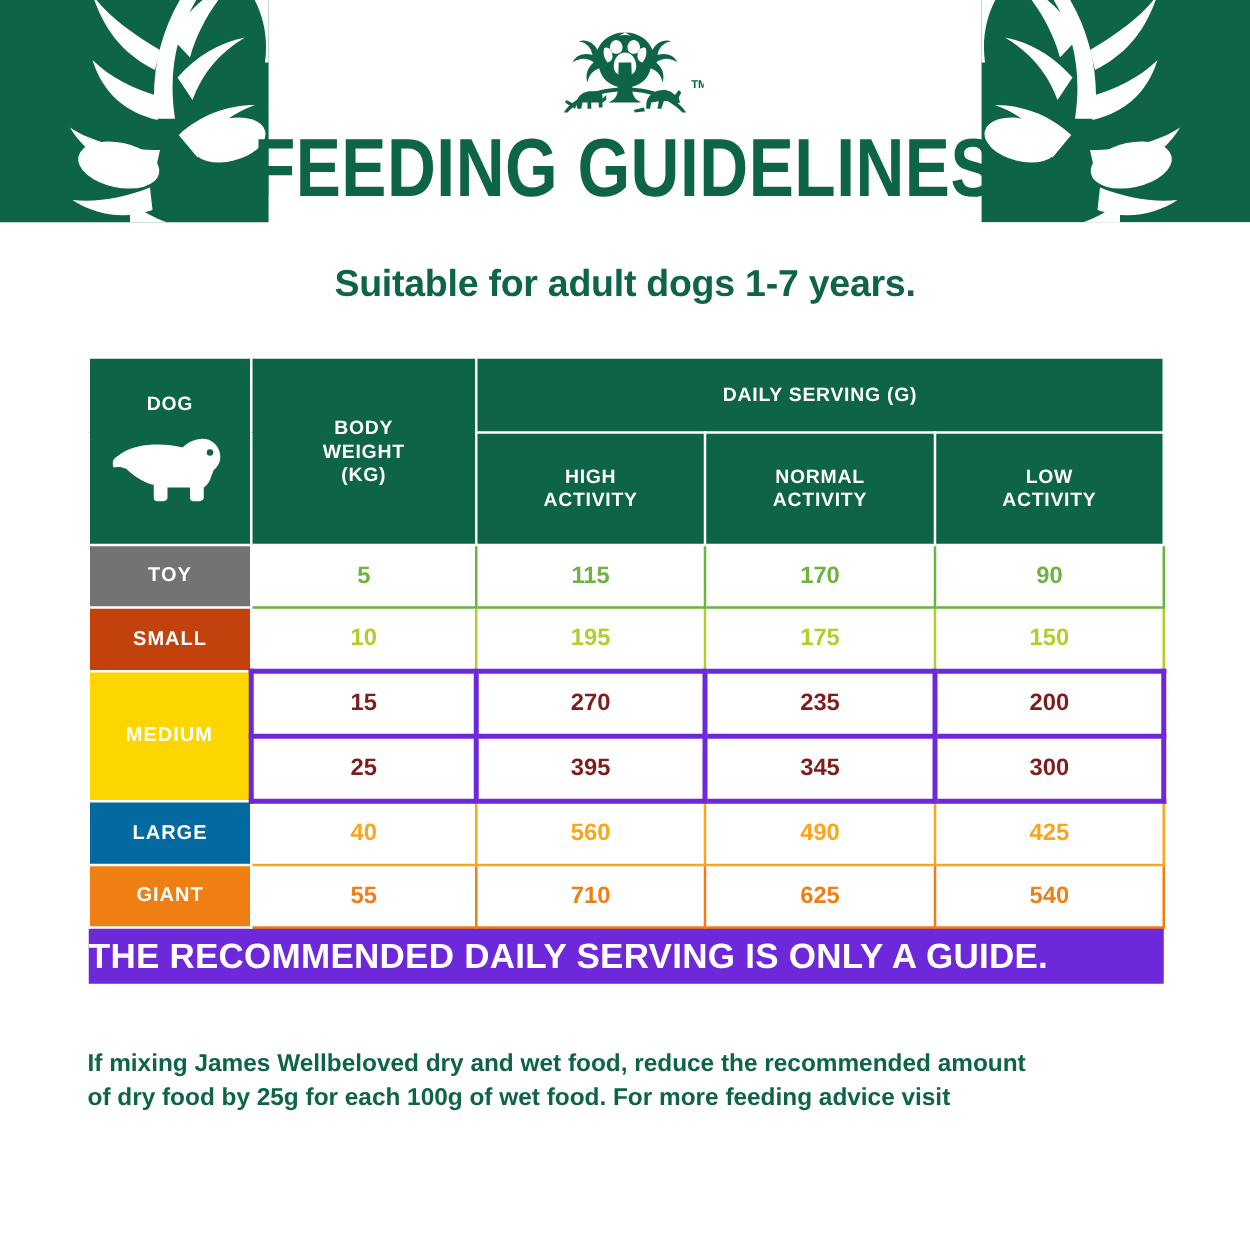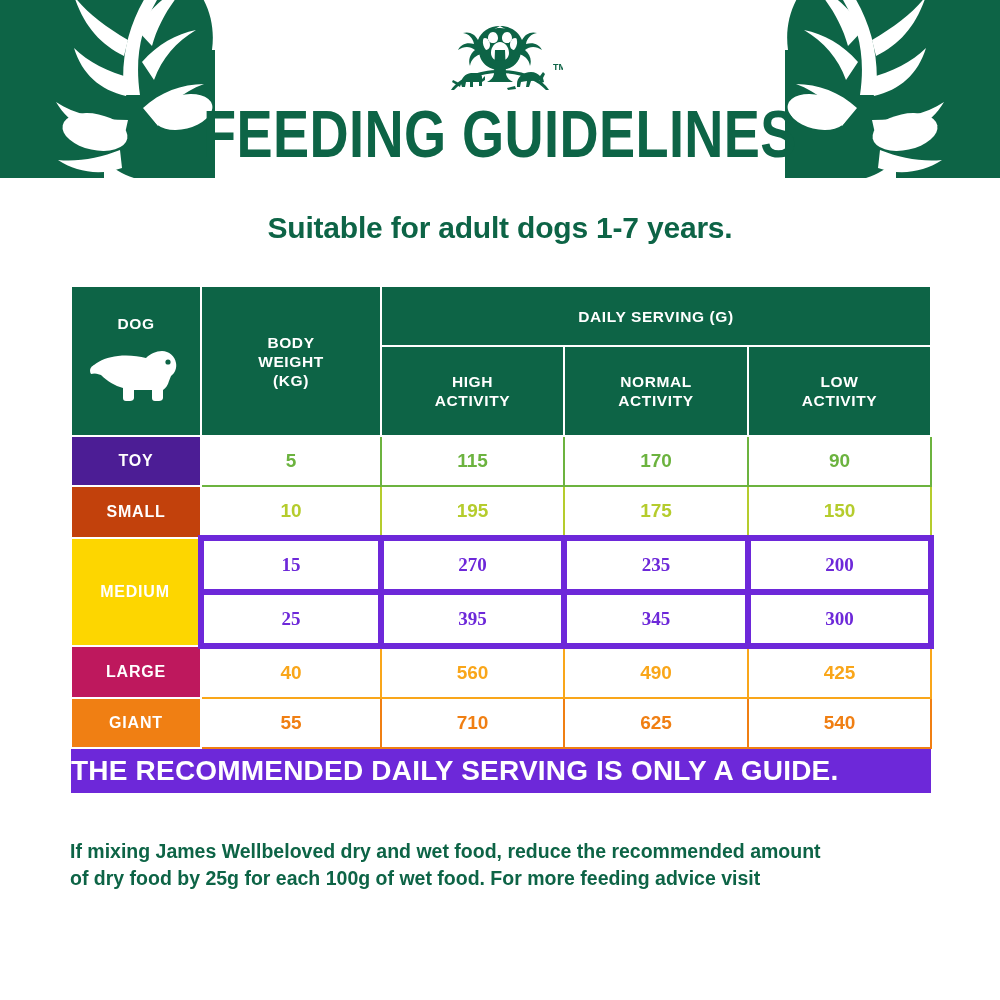--- a/index.html
+++ b/index.html
@@ -112,29 +112,29 @@
   .val {
     background: #ffffff;
     text-align: center;
     vertical-align: middle;
     font-weight: bold;
     font-size: 19px;
     height: 48px;
   }
 
   
-  .c-toy    { background: #4c1d95; }
+  .c-toy    { background: #737373; }
   .c-small  { background: #c2410c; }
   .c-medium { background: #fdd600; }
-  .c-large  { background: #be185d; }
+  .c-large  { background: #0369a1; }
   .c-giant  { background: #f07f13; }
 
   .t-toy    { color: #6cb33f; border: 2px solid #6cb33f; }
   .t-small  { color: #b5cc2d; border: 2px solid #b5cc2d; }
-  .t-medium { color: #6d28d9; border: 6px solid #6d28d9; font-family: Liberation Serif, serif; }
+  .t-medium { color: #7f1d1d; border: 4px solid #6d28d9; }
   .t-large  { color: #f9a61a; border: 2px solid #f9a61a; }
   .t-giant  { color: #f07f13; border: 2px solid #f07f13; }
 
   .banner {
     background: #6d28d9;
     color: #ffffff;
     text-align: left;
     font-weight: bold;
     font-size: 28px;
     letter-spacing: 0.2px;

